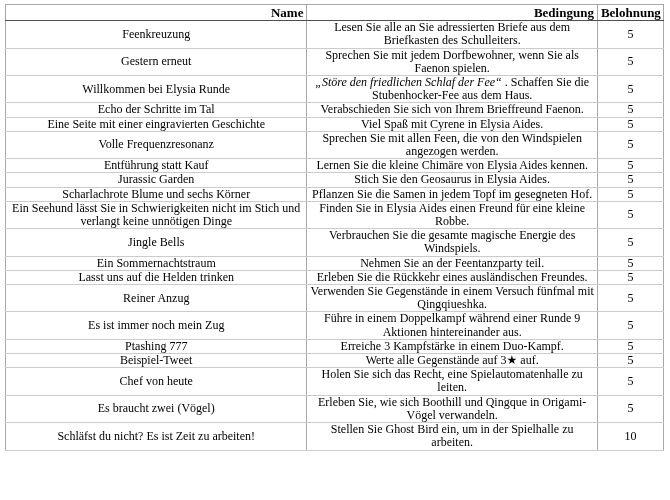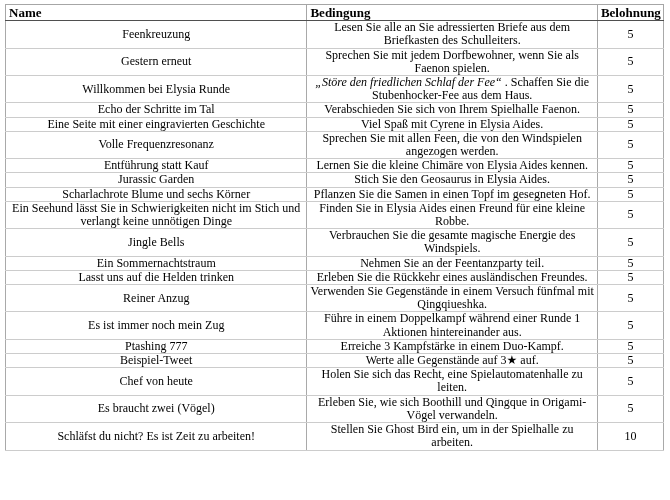--- a/index.html
+++ b/index.html
@@ -24,21 +24,21 @@
     color: #000000;
     border: 1px solid #858585;
   }
   col.col-name      { width: 301px; }
   col.col-condition { width: 290px; }
   col.col-reward    { width: 66px; }
   th {
     font-family: "Liberation Serif", "DejaVu Serif", serif;
     font-size: 13px;
     font-weight: bold;
-    text-align: left;
+    text-align: right;
     vertical-align: middle;
     padding: 1px 3px;
     border-left: 1px solid #a6a6a6;
     border-right: 1px solid #a6a6a6;
     border-top: 1px solid #a6a6a6;
     border-bottom: 1px solid #4f4f4f;
     background: #ffffff;
   }
   td {
     text-align: center;
@@ -82,21 +82,21 @@
           <td><span>Sprechen Sie mit jedem Dorfbewohner, wenn Sie als Faenon spielen.</span></td>
           <td class="reward-cell">5</td>
         </tr>
         <tr>
           <td>Willkommen bei Elysia Runde</td>
           <td><i>„Störe den friedlichen Schlaf der Fee“</i><span> . Schaffen Sie die Stubenhocker-Fee aus dem Haus.</span></td>
           <td class="reward-cell">5</td>
         </tr>
         <tr>
           <td>Echo der Schritte im Tal</td>
-          <td><span>Verabschieden Sie sich von Ihrem Spielhalle Faenon.</span></td>
+          <td><span>Verabschieden Sie sich von Ihrem Brieffreund Faenon.</span></td>
           <td class="reward-cell">5</td>
         </tr>
         <tr>
           <td>Eine Seite mit einer eingravierten Geschichte</td>
           <td><span>Viel Spaß mit Cyrene in Elysia Aides.</span></td>
           <td class="reward-cell">5</td>
         </tr>
         <tr>
           <td>Volle Frequenzresonanz</td>
           <td><span>Sprechen Sie mit allen Feen, die von den Windspielen angezogen werden.</span></td>
@@ -107,21 +107,21 @@
           <td><span>Lernen Sie die kleine Chimäre von Elysia Aides kennen.</span></td>
           <td class="reward-cell">5</td>
         </tr>
         <tr>
           <td>Jurassic Garden</td>
           <td><span>Stich Sie den Geosaurus in Elysia Aides.</span></td>
           <td class="reward-cell">5</td>
         </tr>
         <tr>
           <td>Scharlachrote Blume und sechs Körner</td>
-          <td><span>Pflanzen Sie die Samen in einen Topf im gesegneten Hof.</span></td>
+          <td><span>Pflanzen Sie die Samen in jedem Topf im gesegneten Hof.</span></td>
           <td class="reward-cell">5</td>
         </tr>
         <tr>
           <td>Ein Seehund lässt Sie in Schwierigkeiten nicht im Stich und verlangt keine unnötigen Dinge</td>
           <td><span>Finden Sie in Elysia Aides einen Freund für eine kleine Robbe.</span></td>
           <td class="reward-cell">5</td>
         </tr>
         <tr>
           <td>Jingle Bells</td>
           <td><span>Verbrauchen Sie die gesamte magische Energie des Windspiels.</span></td>
@@ -137,21 +137,21 @@
           <td><span>Erleben Sie die Rückkehr eines ausländischen Freundes.</span></td>
           <td class="reward-cell">5</td>
         </tr>
         <tr>
           <td>Reiner Anzug</td>
           <td><span>Verwenden Sie Gegenstände in einem Versuch fünfmal mit Qingqiueshka.</span></td>
           <td class="reward-cell">5</td>
         </tr>
         <tr>
           <td>Es ist immer noch mein Zug</td>
-          <td><span>Führe in einem Doppelkampf während einer Runde 1 Aktionen hintereinander aus.</span></td>
+          <td><span>Führe in einem Doppelkampf während einer Runde 9 Aktionen hintereinander aus.</span></td>
           <td class="reward-cell">5</td>
         </tr>
         <tr>
           <td>Ptashing 777</td>
           <td><span>Erreiche 3 Kampfstärke in einem Duo-Kampf.</span></td>
           <td class="reward-cell">5</td>
         </tr>
         <tr>
           <td>Beispiel-Tweet</td>
           <td><span>Werte alle Gegenstände auf 3★ auf.</span></td>

